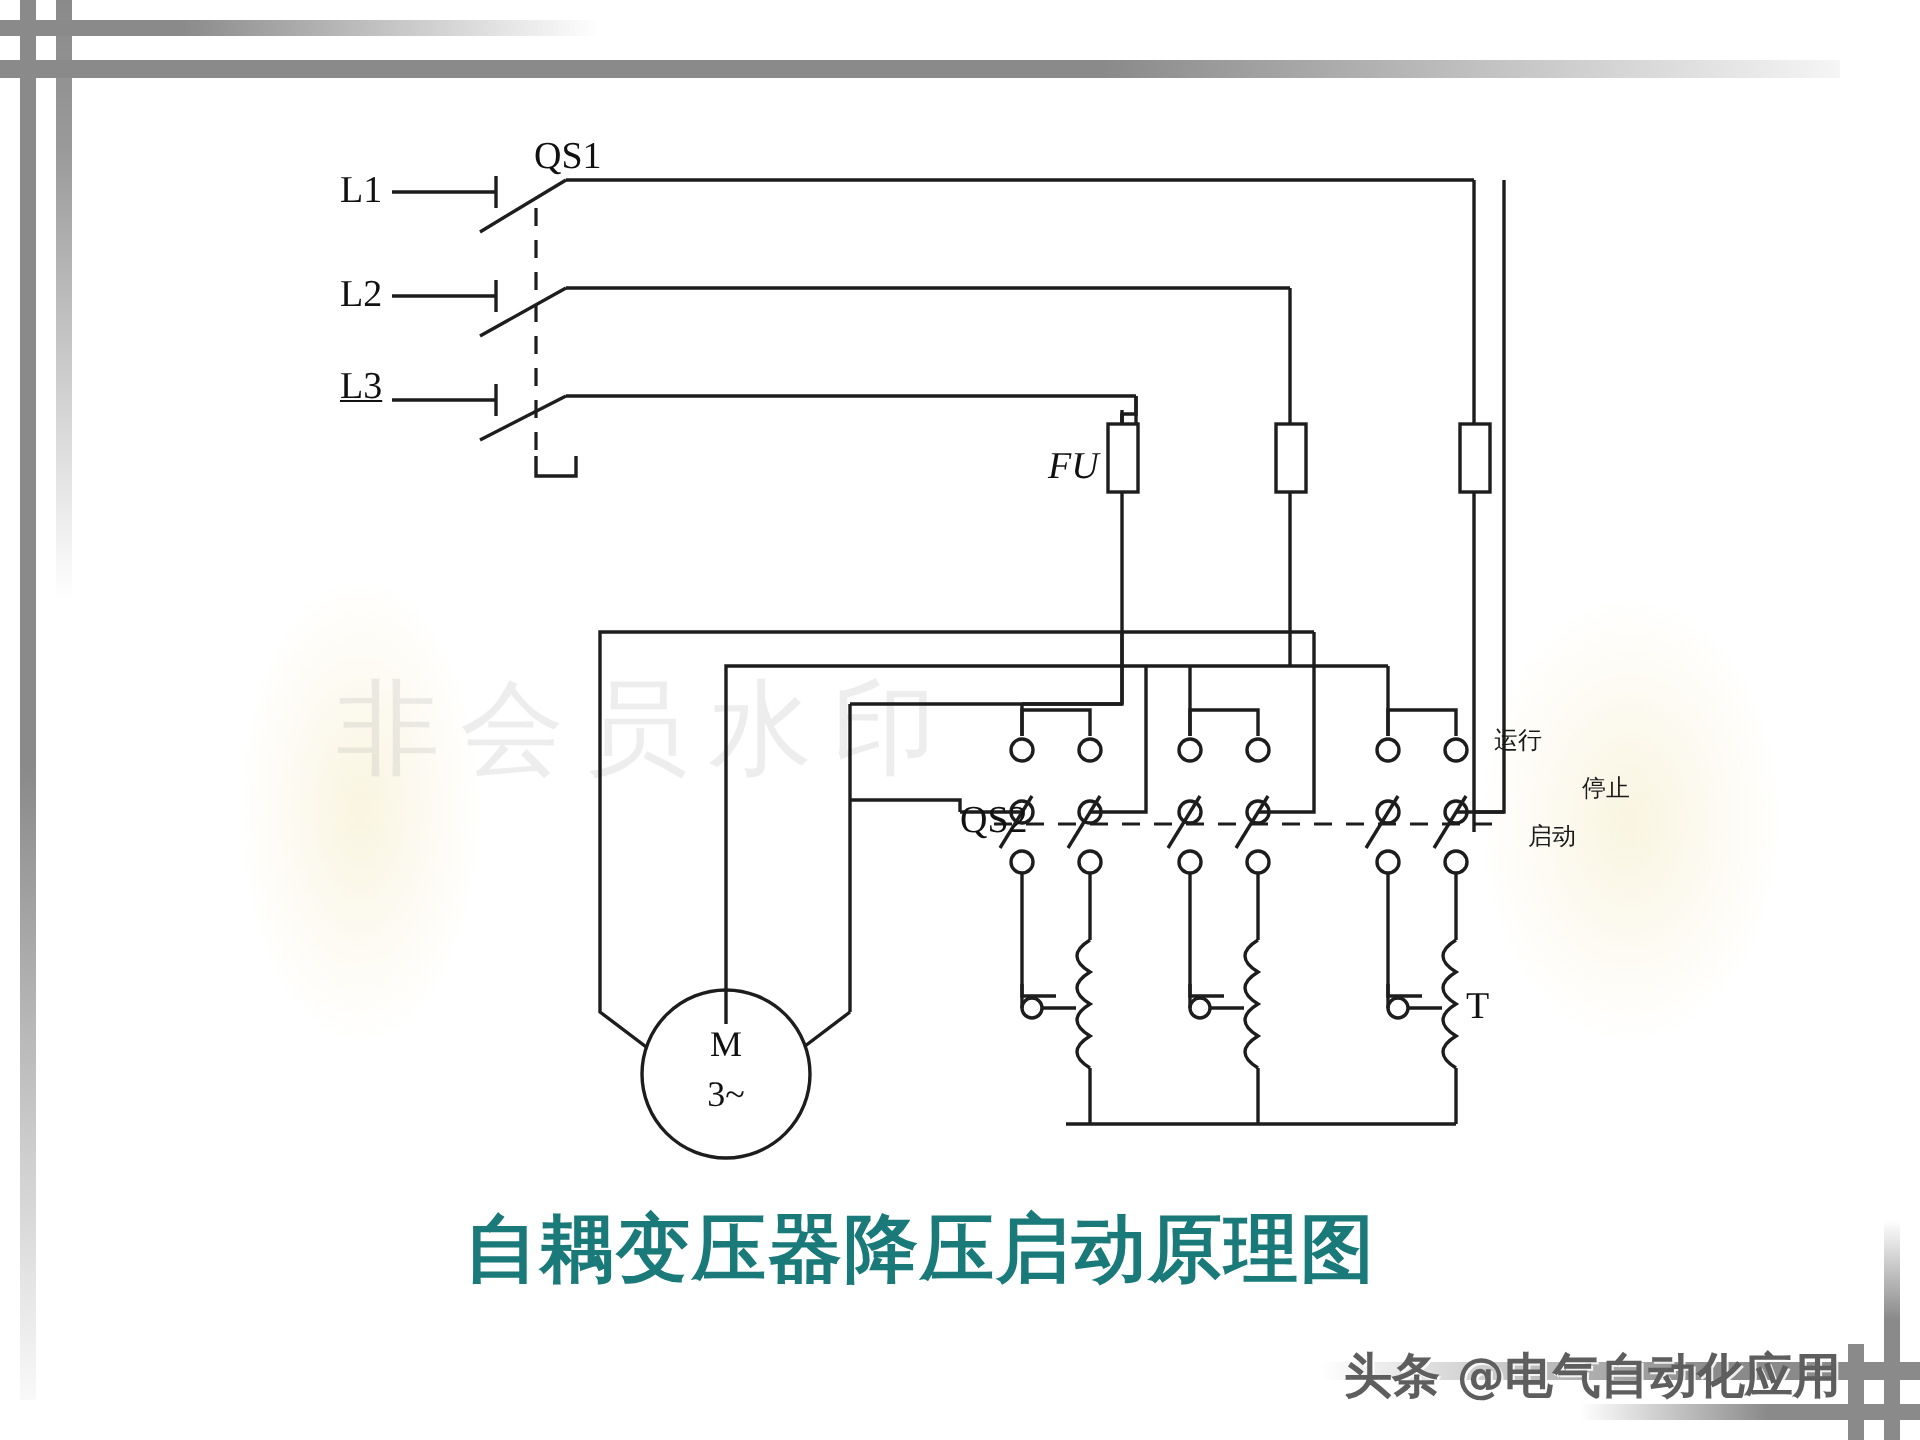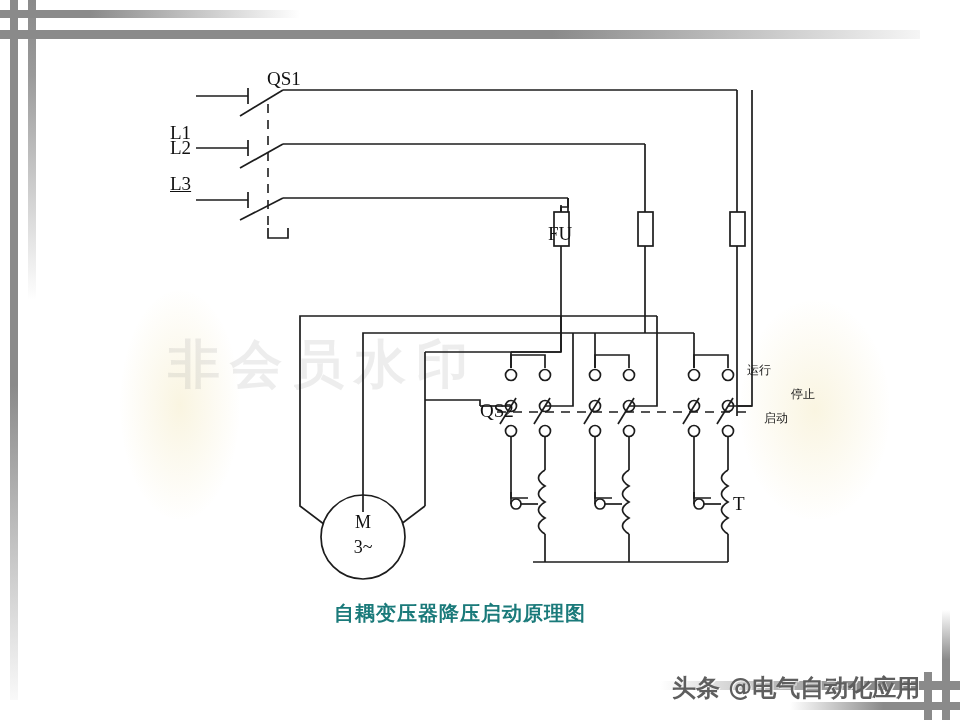--- a/index.html
+++ b/index.html
@@ -99,32 +99,32 @@
     white-space: nowrap;
   }
   .title {
     position: absolute;
     left: 0; top: 600px;
     width: 920px;
     text-align: center;
     color: #1a7a7a;
     font-family: "DejaVu Sans", sans-serif;
     font-weight: bold;
-    font-size: 20px;
+    font-size: 37px;
     letter-spacing: 1px;
     white-space: nowrap;
   }
 
   
   .wm-center {
     position: absolute;
     left: 168px; top: 330px;
     font-family: "DejaVu Sans", sans-serif;
     font-size: 52px;
-    font-weight: bold;
+    font-weight: normal;
     color: rgba(140,140,140,0.16);
     letter-spacing: 10px;
     white-space: nowrap;
     pointer-events: none;
   }
   .wm-glow-a {
     position: absolute;
     left: 120px; top: 290px;
     width: 120px; height: 230px;
     border-radius: 50%;
@@ -312,26 +312,26 @@
       <line class="wire" x1="533" y1="562" x2="728" y2="562"></line>
     </g>
 
     <g>
       <circle class="box-open" cx="363" cy="537" r="42"></circle>
       <line class="wire" x1="363" y1="512" x2="363" y2="495"></line>
     </g>
 
   </svg>
 
-  <div class="lbl" style="left:170px; top:86px;margin-top:37px;">L1</div>
+  <div class="lbl" style="left:170px; top:86px;">L1</div>
   <div class="lbl" style="left:170px; top:138px;">L2</div>
-  <div class="lbl" style="left:170px; top:174px;text-decoration:underline;">L3</div>
+  <div class="lbl" style="left:170px; top:184px;text-decoration:underline;">L3</div>
 
   <div class="lbl" style="left:267px; top:69px;text-align:center;">QS1</div>
-  <div class="lbl" style="left:548px; top:224px;">FU</div>
+  <div class="lbl" style="left:524px; top:224px;font-style:italic;">FU</div>
   <div class="lbl" style="left:480px; top:401px;">QS2</div>
   <div class="lbl" style="left:733px; top:494px;">T</div>
 
   <div class="motor-txt" style="left:333px; top:512px; width:60px;">M</div>
   <div class="motor-txt" style="left:333px; top:537px; width:60px;">3~</div>
 
   <div class="lbl-cn" style="left:747px; top:361px;">运行</div>
   <div class="lbl-cn" style="left:747px; top:385px;margin-left:44px;">停止</div>
   <div class="lbl-cn" style="left:764px; top:409px;">启动</div>
 

